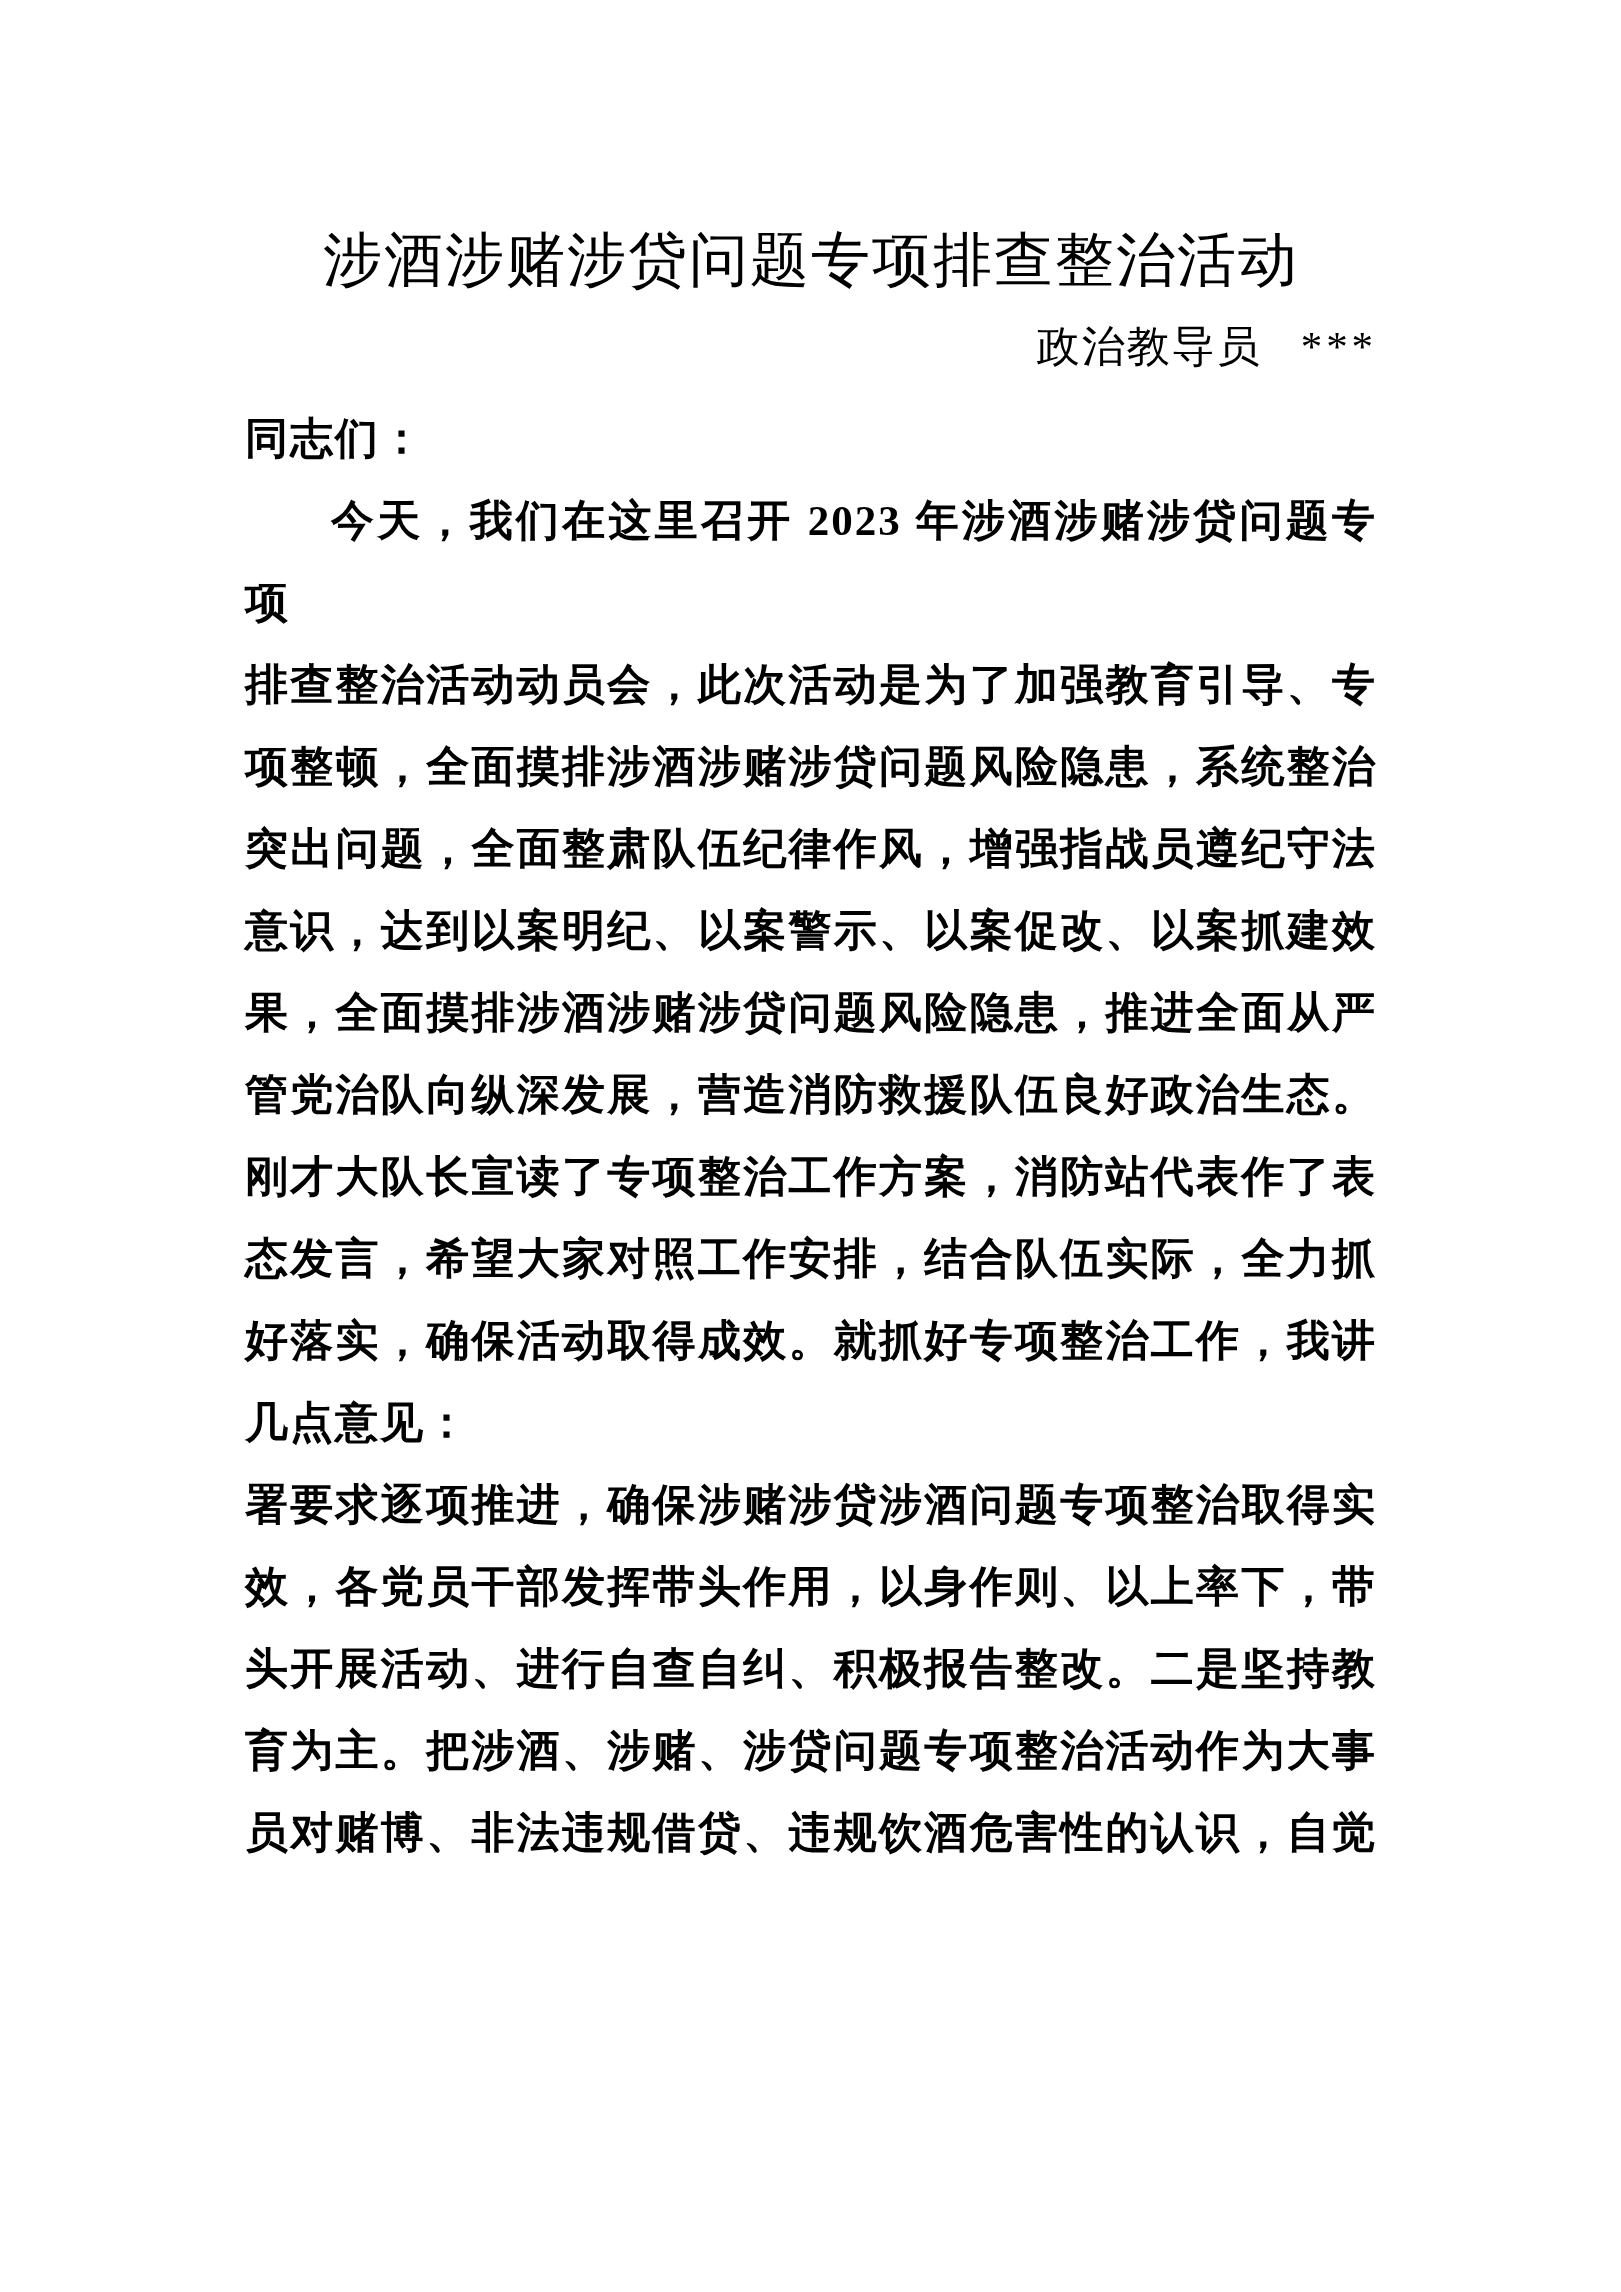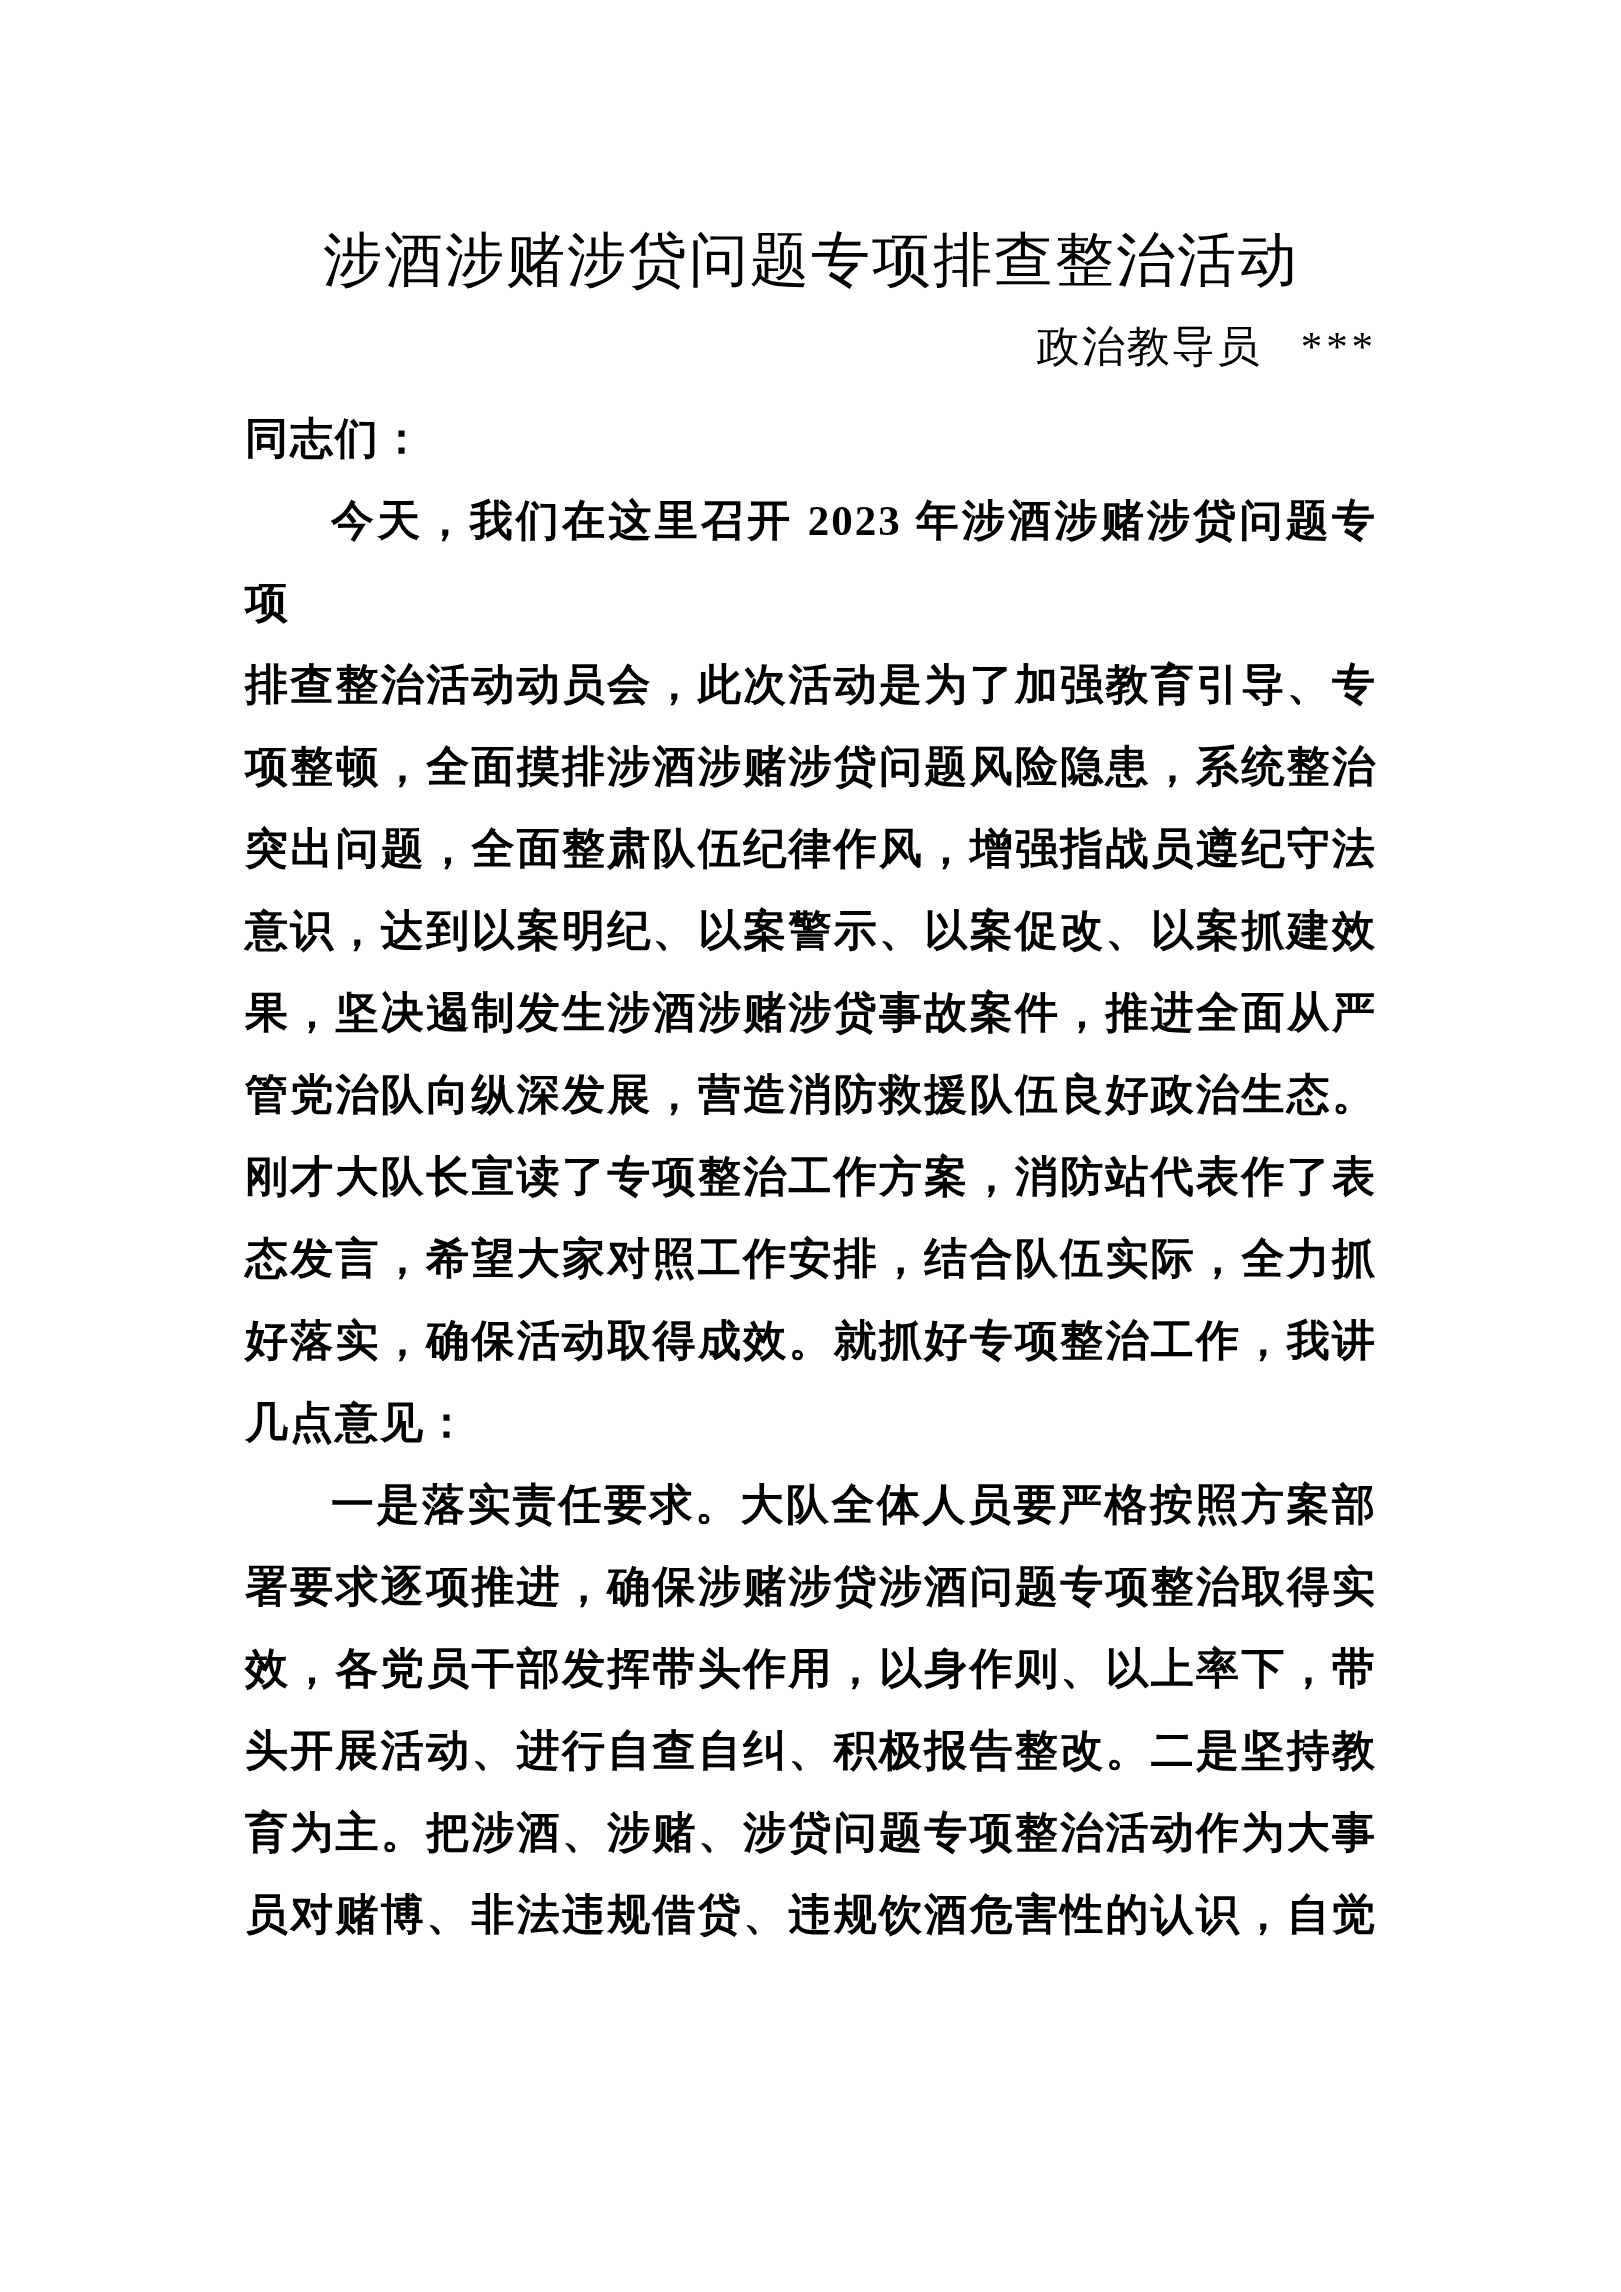--- a/index.html
+++ b/index.html
@@ -76,27 +76,26 @@
       <span>政治教导员</span><span class="stars">***</span>
     </div>
 
     <div class="body-text">
         <div class="line no-justify">同志们：</div>
         <div class="line indent">今天，我们在这里召开 2023 年涉酒涉赌涉贷问题专项</div>
         <div class="line">排查整治活动动员会，此次活动是为了加强教育引导、专</div>
         <div class="line">项整顿，全面摸排涉酒涉赌涉贷问题风险隐患，系统整治</div>
         <div class="line">突出问题，全面整肃队伍纪律作风，增强指战员遵纪守法</div>
         <div class="line">意识，达到以案明纪、以案警示、以案促改、以案抓建效</div>
-        <div class="line">果，坚决遏制发生涉酒涉赌涉贷事故案件，推进全面从严</div>
+        <div class="line">果，全面摸排涉酒涉赌涉贷问题风险隐患，推进全面从严</div>
         <div class="line">管党治队向纵深发展，营造消防救援队伍良好政治生态。</div>
         <div class="line">刚才大队长宣读了专项整治工作方案，消防站代表作了表</div>
         <div class="line">态发言，希望大家对照工作安排，结合队伍实际，全力抓</div>
         <div class="line">好落实，确保活动取得成效。就抓好专项整治工作，我讲</div>
         <div class="line no-justify">几点意见：</div>
-        <div class="line indent">一是落实责任要求。大队全体人员要严格按照方案部</div>
         <div class="line">署要求逐项推进，确保涉赌涉贷涉酒问题专项整治取得实</div>
         <div class="line">效，各党员干部发挥带头作用，以身作则、以上率下，带</div>
         <div class="line">头开展活动、进行自查自纠、积极报告整改。二是坚持教</div>
         <div class="line">育为主。把涉酒、涉赌、涉贷问题专项整治活动作为大事</div>
         <div class="line">员对赌博、非法违规借贷、违规饮酒危害性的认识，自觉</div>
       </div>
 
   </div>
 </div>
 

